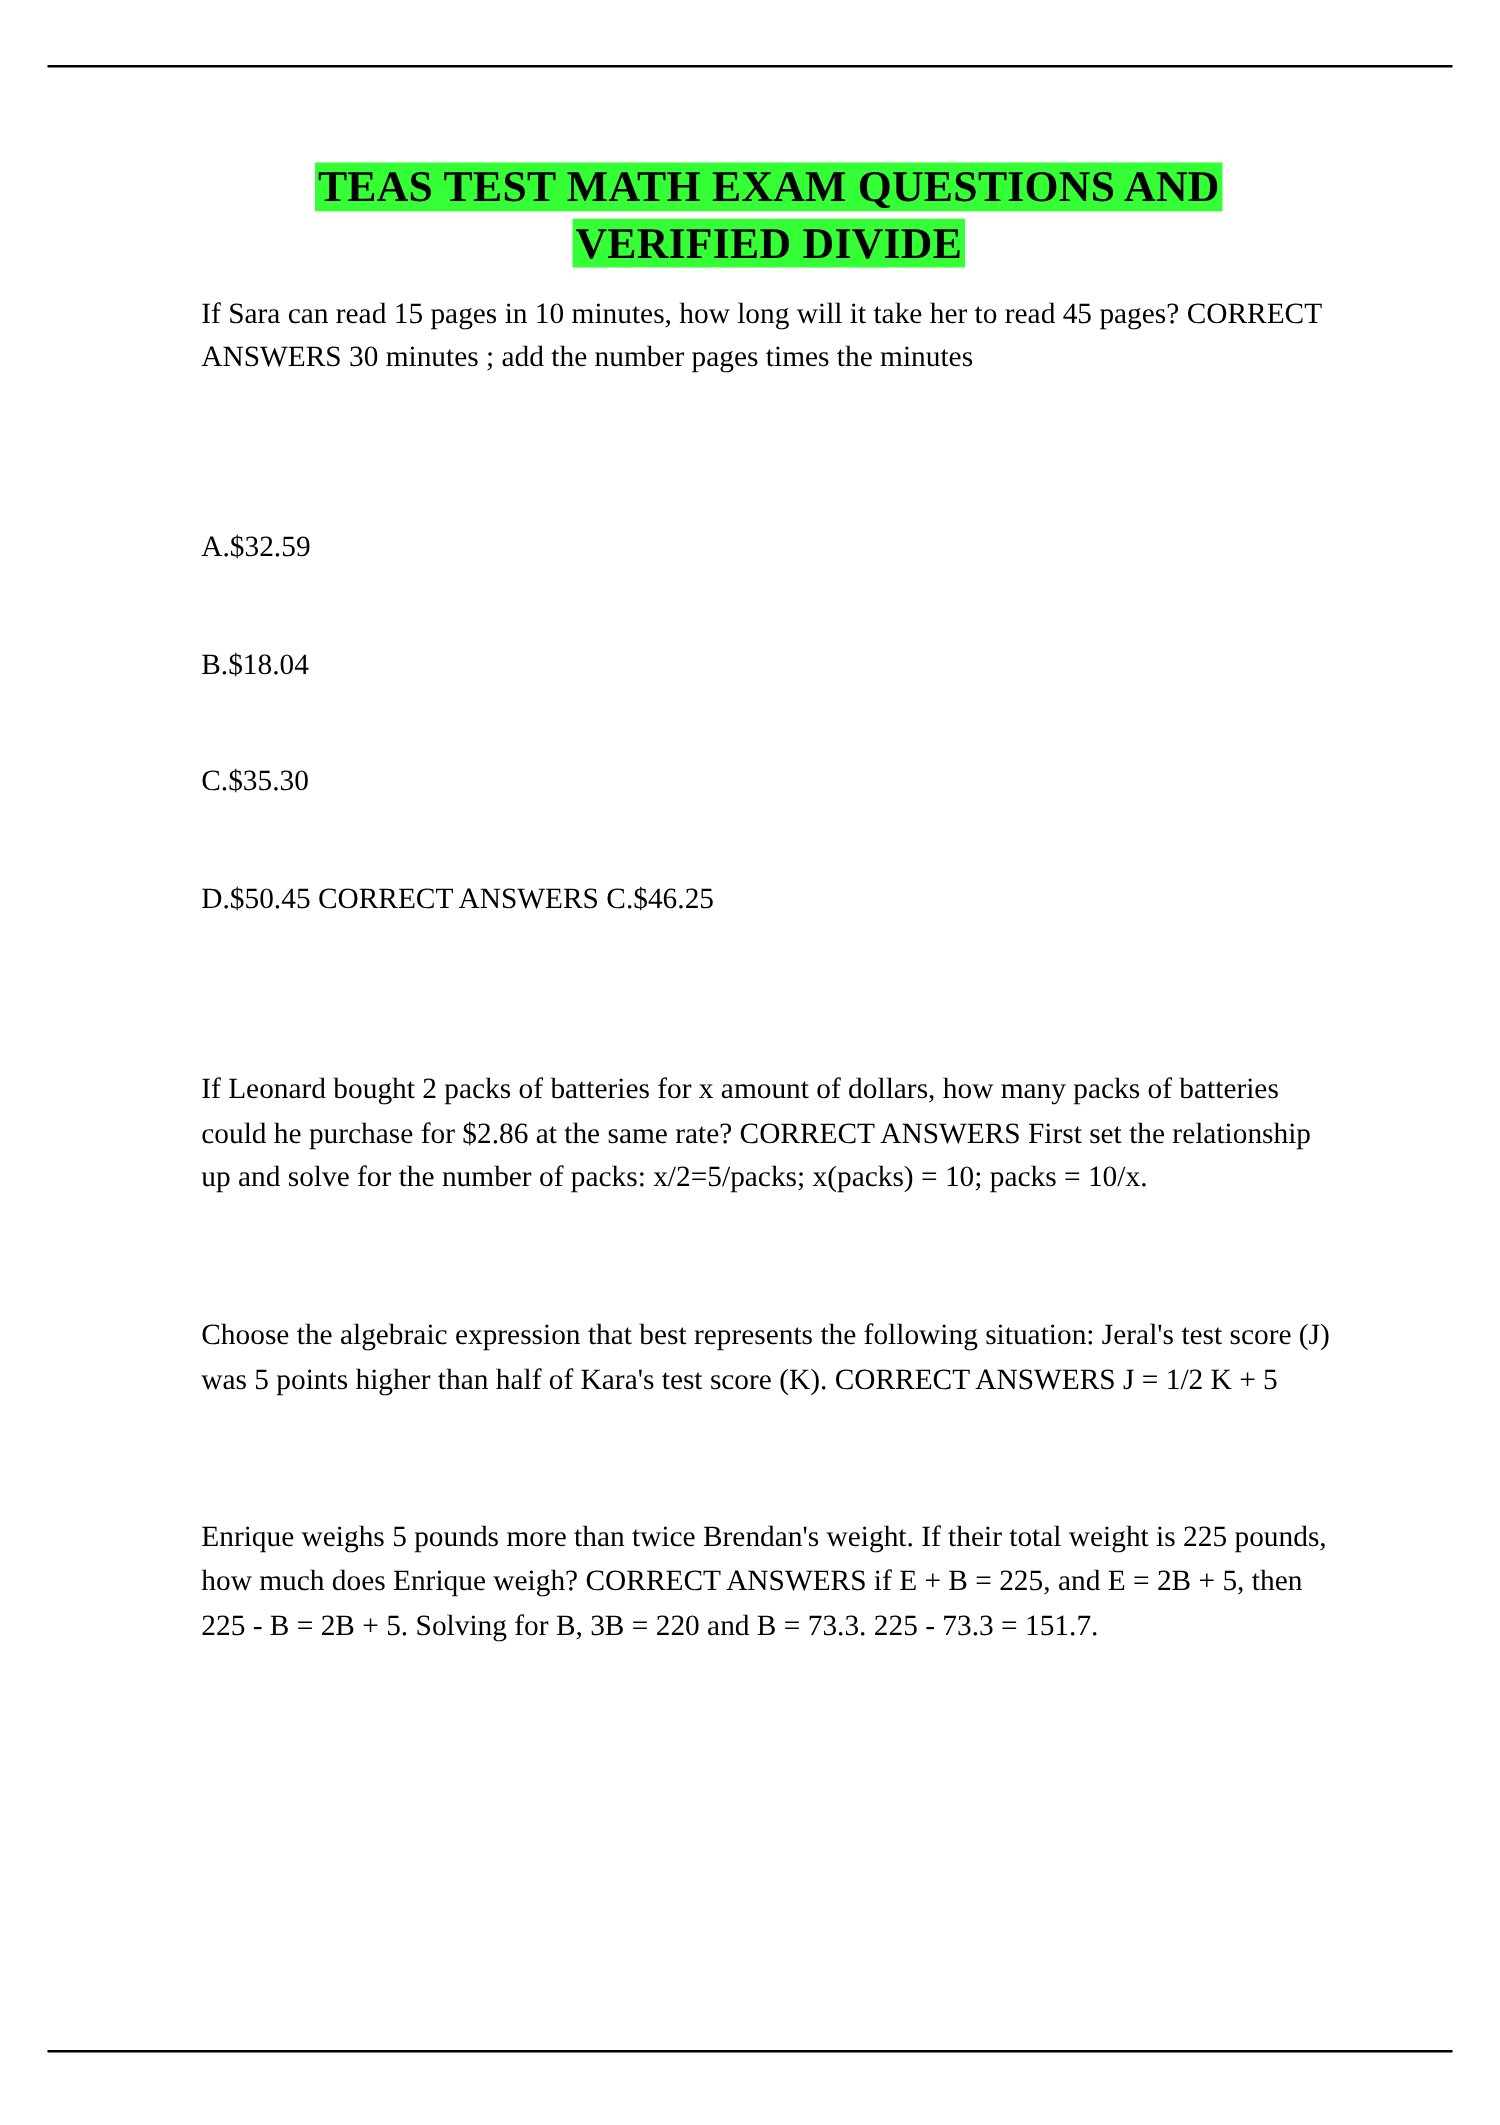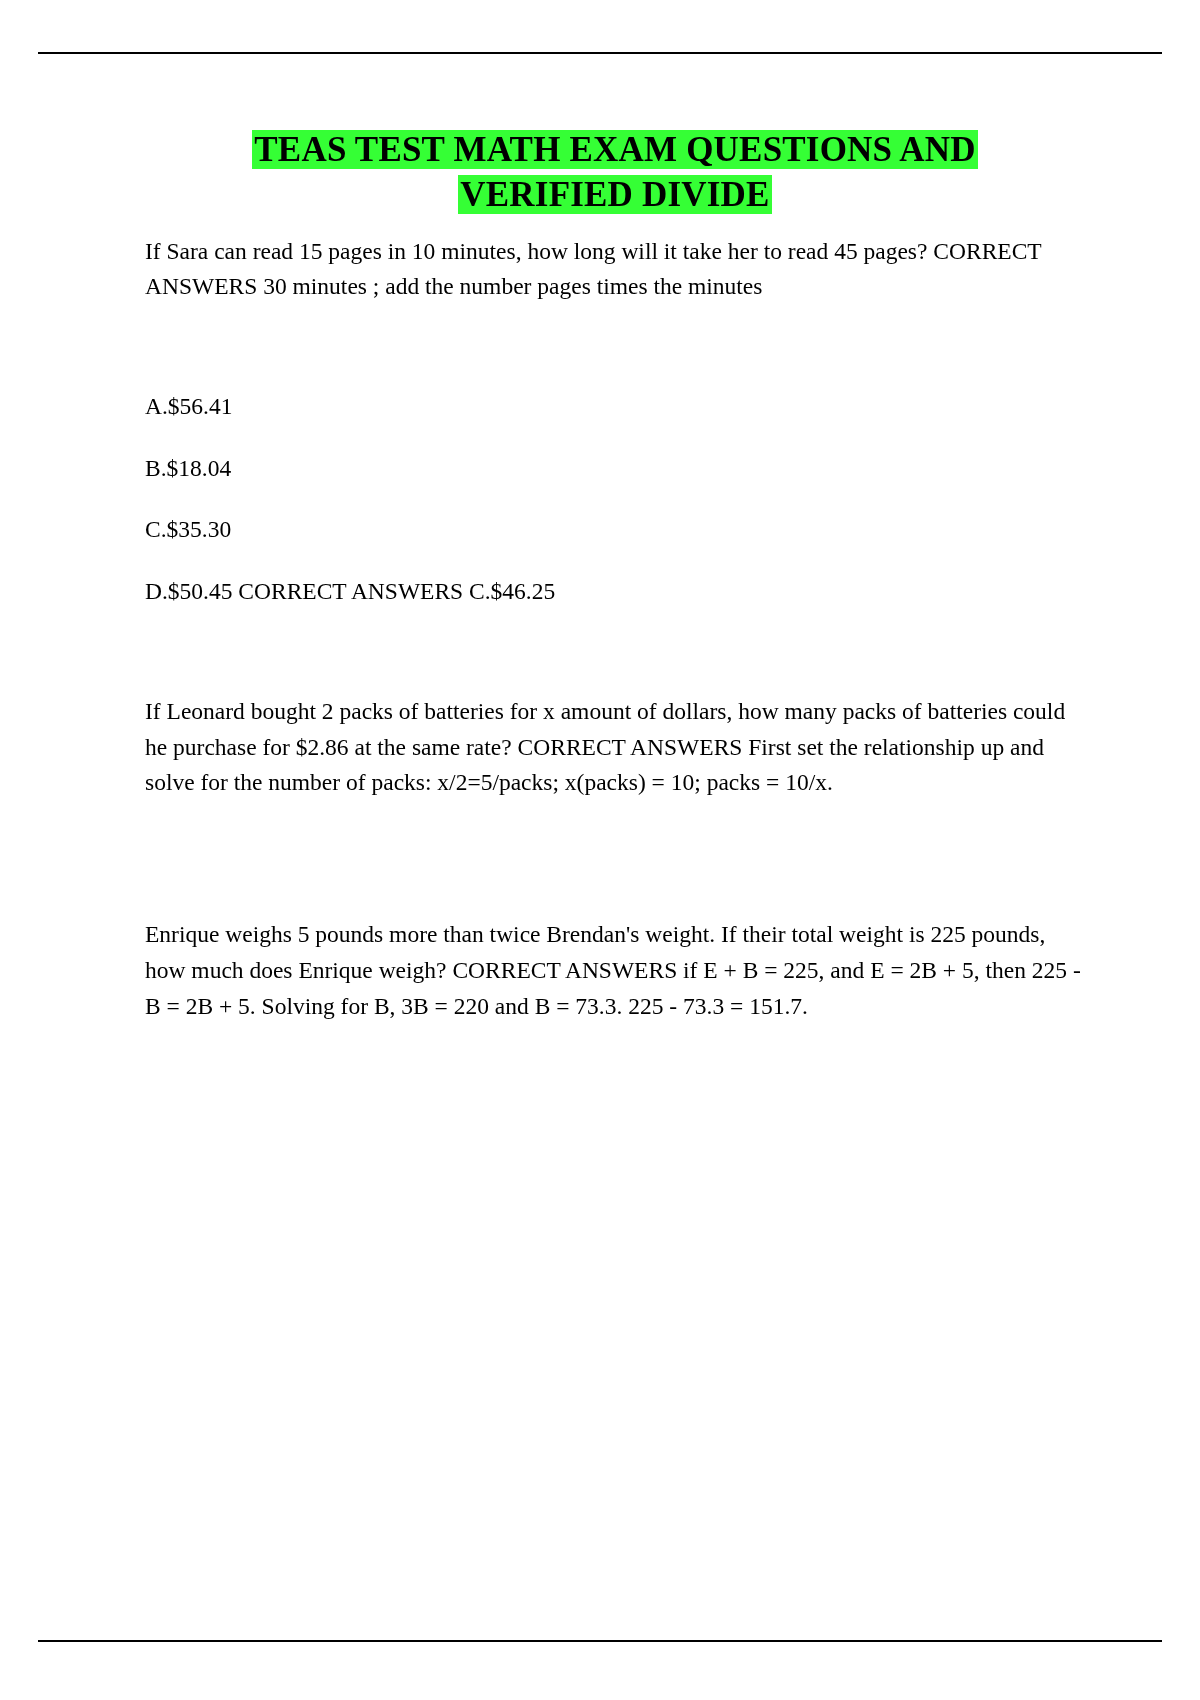--- a/index.html
+++ b/index.html
@@ -52,47 +52,48 @@
   .doc-title .hl {
     background: #35ff35;
     padding: 0 2px;
     box-decoration-break: clone;
     -webkit-box-decoration-break: clone;
   }
 
   p.block {
     font-size: 23.5px;
     line-height: 1.52;
-    margin: 0;
+    margin: 16px;
     text-align: left;
   }
   .gap-lg { height: 58px; }
   .gap-md { height: 26px; }
 </style>
 </head>
 <body>
 
 <div class="page">
 
   <div class="rule rule-top"></div>
 
   <div class="content">
       <h1 class="doc-title"><span class="hl">TEAS TEST MATH EXAM QUESTIONS AND</span><br><span class="hl">VERIFIED DIVIDE</span></h1>
       <p class="block">If Sara can read 15 pages in 10 minutes, how long will it take her to read 45 pages? CORRECT ANSWERS 30 minutes ; add the number pages times the minutes</p>
       <div class="gap-lg"></div>
       <div class="gap-md"></div>
-      <p class="block">A.$56.41</p>
+      <p class="block">A.$32.59</p>
       <div class="gap-md"></div>
       <p class="block">B.$18.04</p>
       <div class="gap-md"></div>
       <p class="block">C.$35.30</p>
       <div class="gap-md"></div>
       <p class="block">D.$50.45 CORRECT ANSWERS C.$46.25</p>
       <div class="gap-md"></div>
       <div class="gap-lg"></div>
       <p class="block">If Leonard bought 2 packs of batteries for x amount of dollars, how many packs of batteries could he purchase for $2.86 at the same rate? CORRECT ANSWERS First set the relationship up and solve for the number of packs: x/2=5/packs; x(packs) = 10; packs = 10/x.</p>
       <div class="gap-lg"></div>
+      <p class="block">Choose the algebraic expression that best represents the following situation: Jeral's test score (J) was 5 points higher than half of Kara's test score (K). CORRECT ANSWERS J = 1/2 K + 5</p>
       <div class="gap-lg"></div>
       <p class="block">Enrique weighs 5 pounds more than twice Brendan's weight. If their total weight is 225 pounds, how much does Enrique weigh? CORRECT ANSWERS if E + B = 225, and E = 2B + 5, then 225 - B = 2B + 5. Solving for B, 3B = 220 and B = 73.3. 225 - 73.3 = 151.7.</p>
     </div>
 
   <div class="rule rule-bottom"></div>
 </div>
 
 </body></html>

